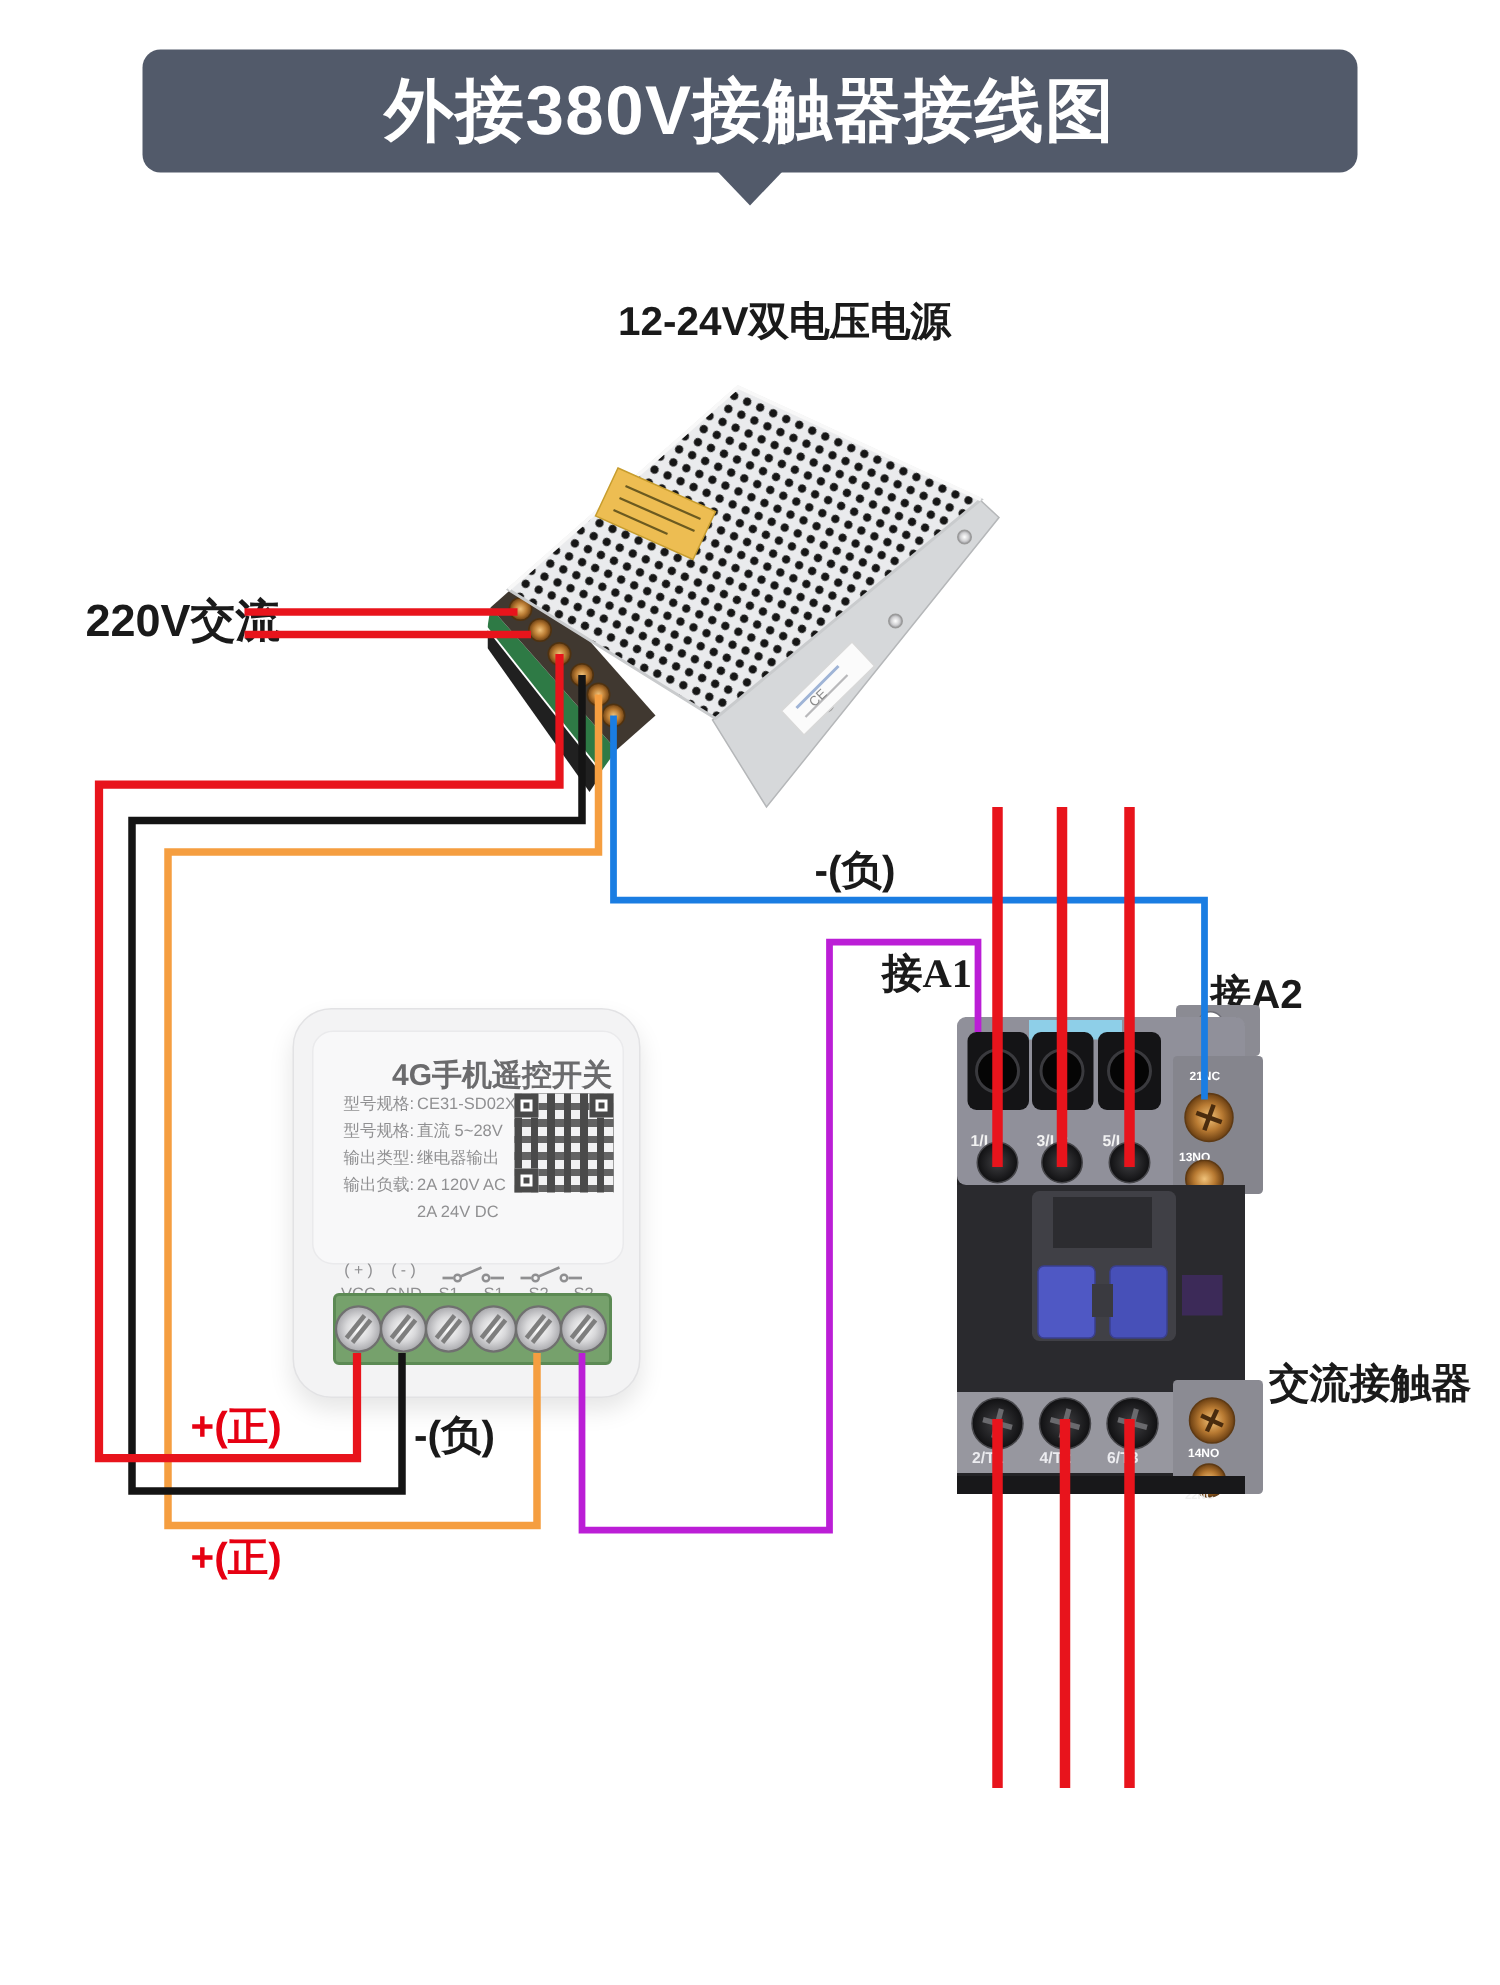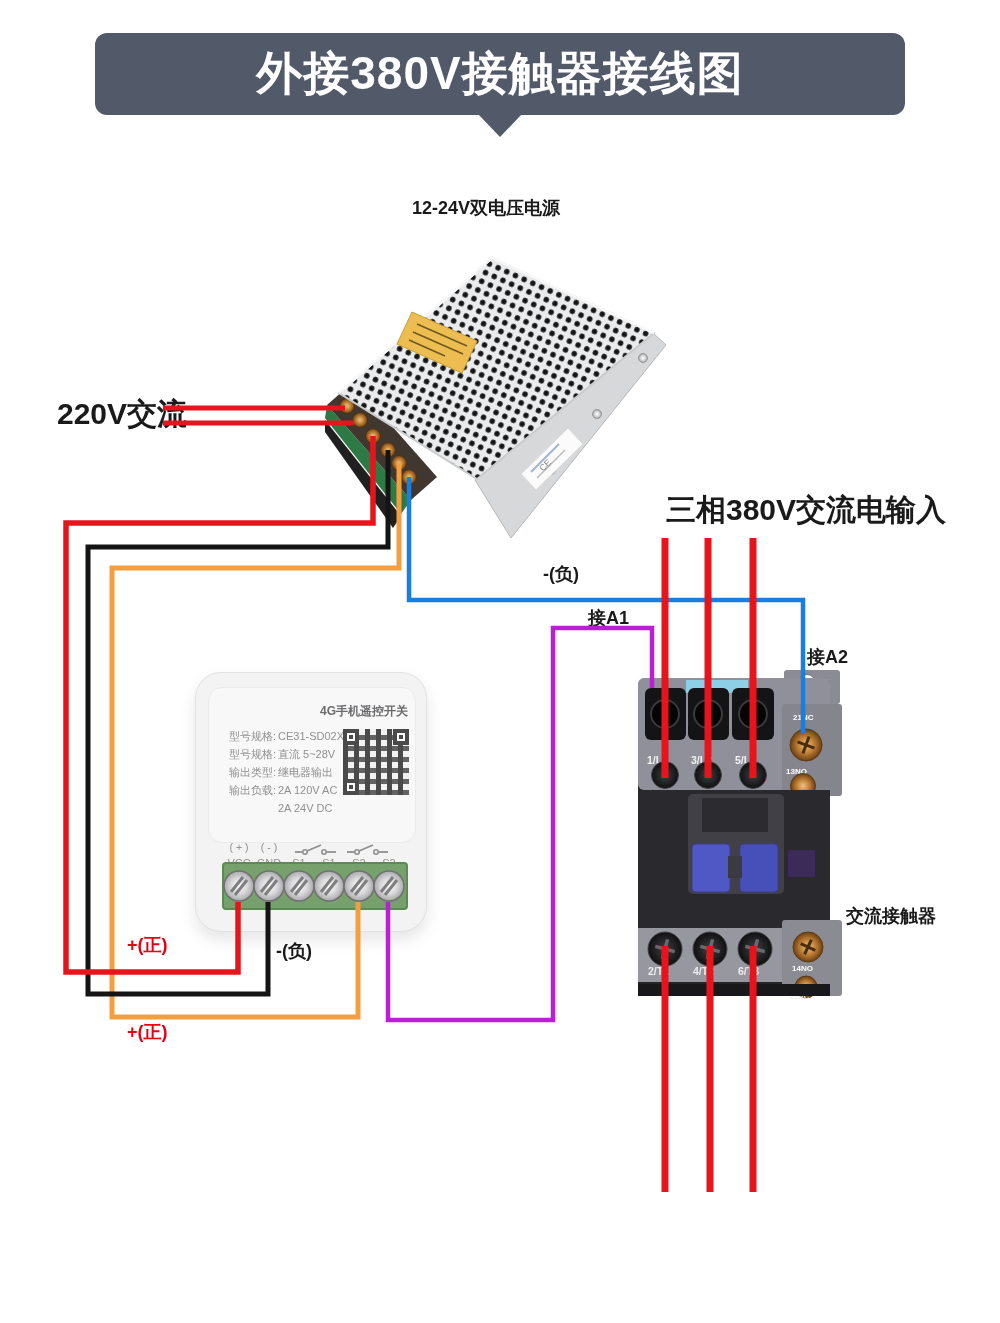--- a/index.html
+++ b/index.html
@@ -6,36 +6,36 @@
   #canvas{position:relative;width:1000px;height:1323px;background:#fff;overflow:hidden;
           font-family:"Liberation Sans","DejaVu Sans",sans-serif;}
   
   .banner{position:absolute;left:95px;top:33px;width:810px;height:82px;background:var(--banner-bg);
           border-radius:12px;display:flex;align-items:center;justify-content:center;}
   .banner-title{color:#ffffff;font-size:46px;font-weight:700;letter-spacing:1px;}
   .banner-tri{position:absolute;left:478px;top:114px;width:0;height:0;
           border-left:22px solid transparent;border-right:22px solid transparent;
           border-top:23px solid var(--banner-bg);}
   
-  .lbl{position:absolute;font-weight:700;font-size:18px;color:var(--label-black);white-space:nowrap;}
+  .lbl{position:absolute;font-weight:700;font-size:27px;color:var(--label-black);white-space:nowrap;}
   .lbl.red{color:var(--label-red);}
   .lbl.sz26{font-size:30px;}
   
   svg.wires{position:absolute;left:0;top:0;z-index:50;}
   svg.wires polyline{fill:none;stroke-linejoin:miter;stroke-linecap:butt;}
   
   .psu-svg{position:absolute;left:325px;top:248px;z-index:10;}
   .contactor-svg{position:absolute;left:636px;top:668px;z-index:10;}
   svg text{font-family:"Liberation Sans","DejaVu Sans",sans-serif;}
   
   .device{position:absolute;left:195px;top:672px;width:230px;height:258px;background:var(--device-bg);
           border:1px solid #e2e2e4;border-radius:26px;box-shadow:0 8px 16px rgba(0,0,0,.10);z-index:10;}
   .device-panel{position:absolute;left:12px;top:14px;width:206px;height:154px;background:#f8f8f9;
           border:1px solid #eaeaec;border-radius:14px;}
-  .device-title{position:absolute;right:18px;top:30px;font-size:12px;font-weight:700;color:#6b6b6d;}
+  .device-title{position:absolute;right:18px;top:30px;font-size:20px;font-weight:700;color:#6b6b6d;}
   .specs{position:absolute;left:33px;top:54px;font-size:11px;color:#909092;line-height:18px;}
   .spec-row{display:flex;}
   .spec-key{width:49px;}
   .qr{position:absolute;left:147px;top:56px;width:66px;height:66px;
       background-image:repeating-linear-gradient(0deg,rgba(74,74,74,.85) 0 5px,transparent 5px 11px),
                        repeating-linear-gradient(90deg,#4a4a4a 0 5px,#f2f2f3 5px 11px);}
   .qr-eye{position:absolute;width:16px;height:16px;border:4px solid #4a4a4a;background:#fff;box-sizing:border-box;}
   .qr-eye:after{content:"";position:absolute;inset:2px;background:#4a4a4a;}
   .qr-eye.tl{left:0;top:0}.qr-eye.tr{right:0;top:0}.qr-eye.bl{left:0;bottom:0}
   .polarity,.t-label{position:absolute;width:30px;text-align:center;font-size:10.5px;color:#8f8f91;}
@@ -48,23 +48,22 @@
 
 <div id="canvas">
 
   <div class="banner">
     <span class="banner-title">外接380V接触器接线图</span>
   </div>
   <div class="banner-tri"></div>
 
   <div class="lbl" style="left:412px;top:196px;">12-24V双电压电源</div>
   <div class="lbl sz26" style="left:57px;top:394px;">220V交流</div>
-  <div class="lbl sz26" style="left:666px;top:490px;">三相380V交流电输入</div>
   <div class="lbl" style="left:543px;top:562px;">-(负)</div>
-  <div class="lbl" style="left:588px;top:606px;">接A1</div>
+  <div class="lbl" style="left:588px;top:631px;font-family:Liberation Serif, serif;">接A1</div>
   <div class="lbl" style="left:807px;top:613px;margin-top:32px;">接A2</div>
   <div class="lbl red" style="left:127px;top:933px;">+(正)</div>
   <div class="lbl" style="left:276px;top:939px;">-(负)</div>
   <div class="lbl red" style="left:127px;top:1020px;">+(正)</div>
   <div class="lbl" style="left:846px;top:904px;">交流接触器</div>
 
   <svg class="psu-svg" width="345" height="305" viewBox="0 0 345 305">
     <defs>
       <pattern id="meshdots" width="9.5" height="9.5" patternUnits="userSpaceOnUse" patternTransform="rotate(24)">
         <rect width="9.5" height="9.5" fill="#eaebed"></rect>

